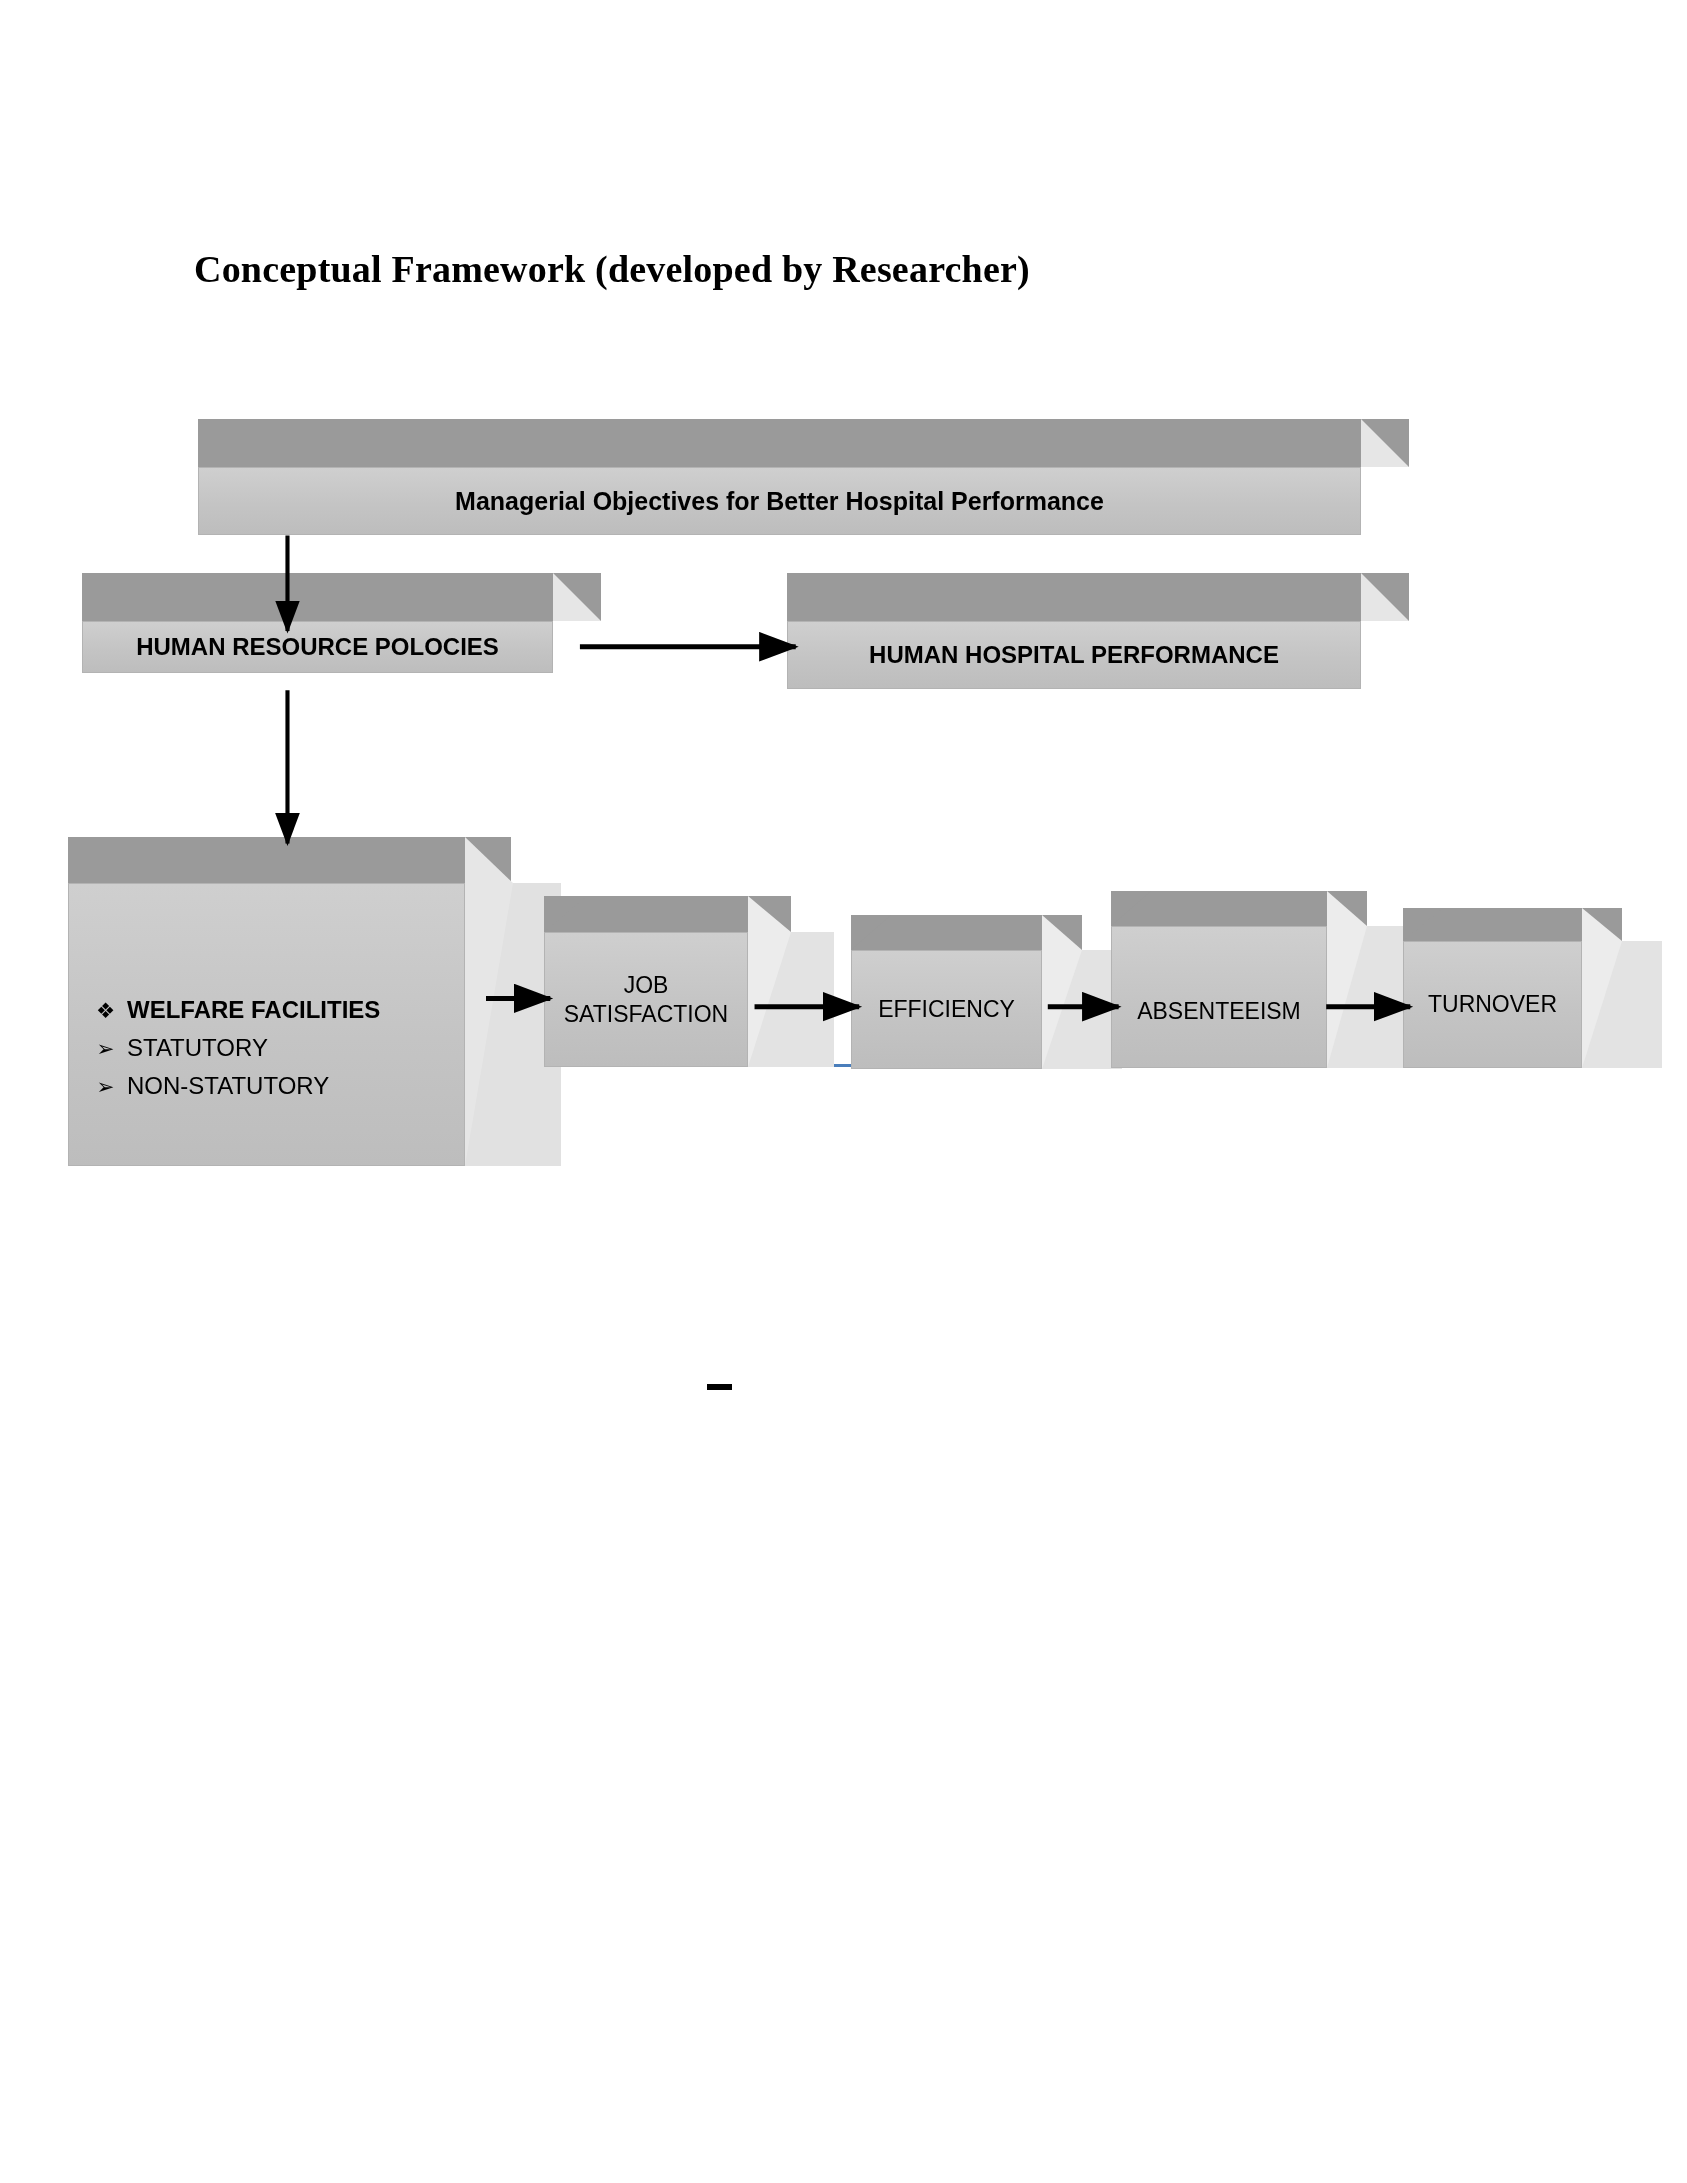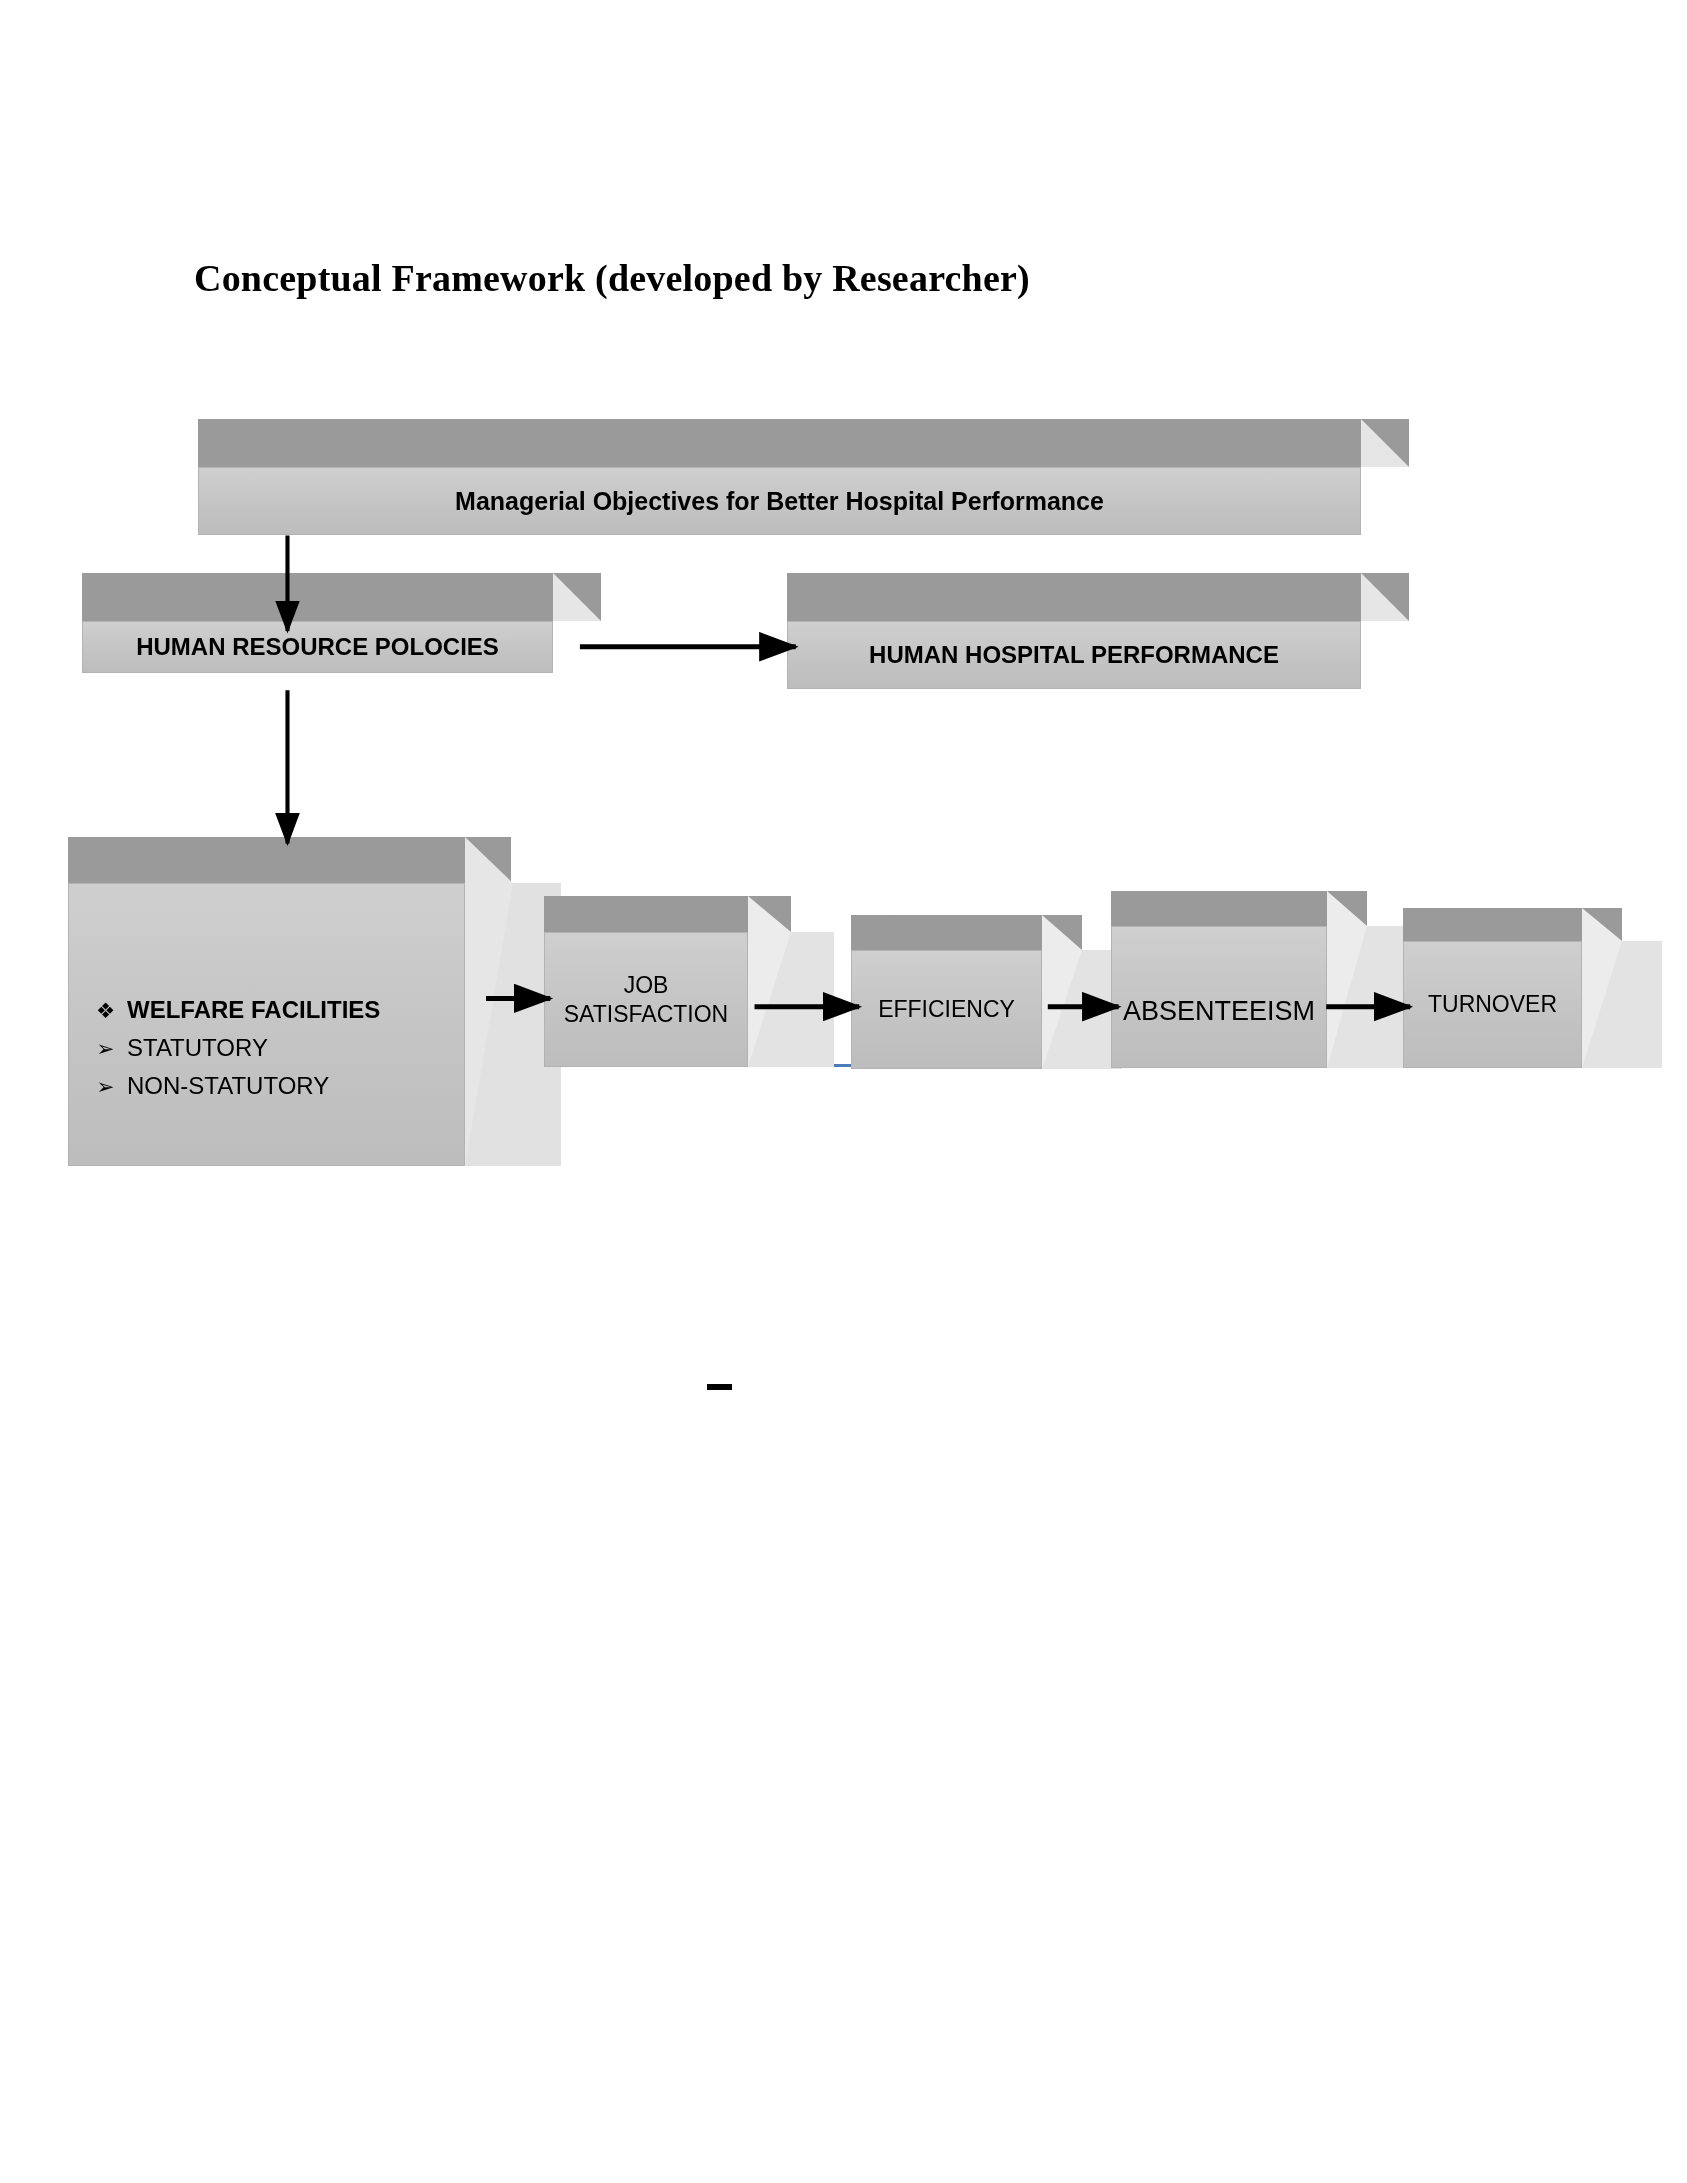--- a/index.html
+++ b/index.html
@@ -26,21 +26,20 @@
   .title {
     position: absolute;
     left: 194px;
     top: 247px;
     font-family: "Liberation Serif", serif;
     font-weight: bold;
     font-size: 38px;
     letter-spacing: 0.2px;
     color: #000000;
     white-space: nowrap;
-    margin-top: 9px;
   }
 
   
   .box3d {
     position: absolute;
   }
   .box3d .face-front {
     position: absolute;
     left: 0;
     box-sizing: border-box;
@@ -243,21 +242,21 @@
 
   <div class="box3d" style="left:1111px; top:891px; width:255px; height:176px;">
     <div class="face-top" style="left:0; height:0; width:216px;
                 border-left:40px solid transparent;
                 border-bottom:35px solid #9a9a9a;"></div>
     <div class="face-side" style="left:216px; top:0; width:40px; height:0;
                 border-top:35px solid transparent;
                 border-left:40px solid #ececec;
                 border-bottom:142px solid #e3e3e3;"></div>
     <div class="face-front" style="top:35px; width:216px; height:142px;">
-      <span class="boxlabel" style="font-size:27px;margin-top:29px;">ABSENTEEISM</span>
+      <span class="boxlabel" style="font-size:23px;margin-top:29px;">ABSENTEEISM</span>
     </div>
   </div>
 
   <div class="box3d" style="left:1403px; top:908px; width:218px; height:160px;">
     <div class="face-top" style="left:0; height:0; width:179px;
                 border-left:40px solid transparent;
                 border-bottom:33px solid #9a9a9a;"></div>
     <div class="face-side" style="left:179px; top:0; width:40px; height:0;
                 border-top:33px solid transparent;
                 border-left:40px solid #ececec;

